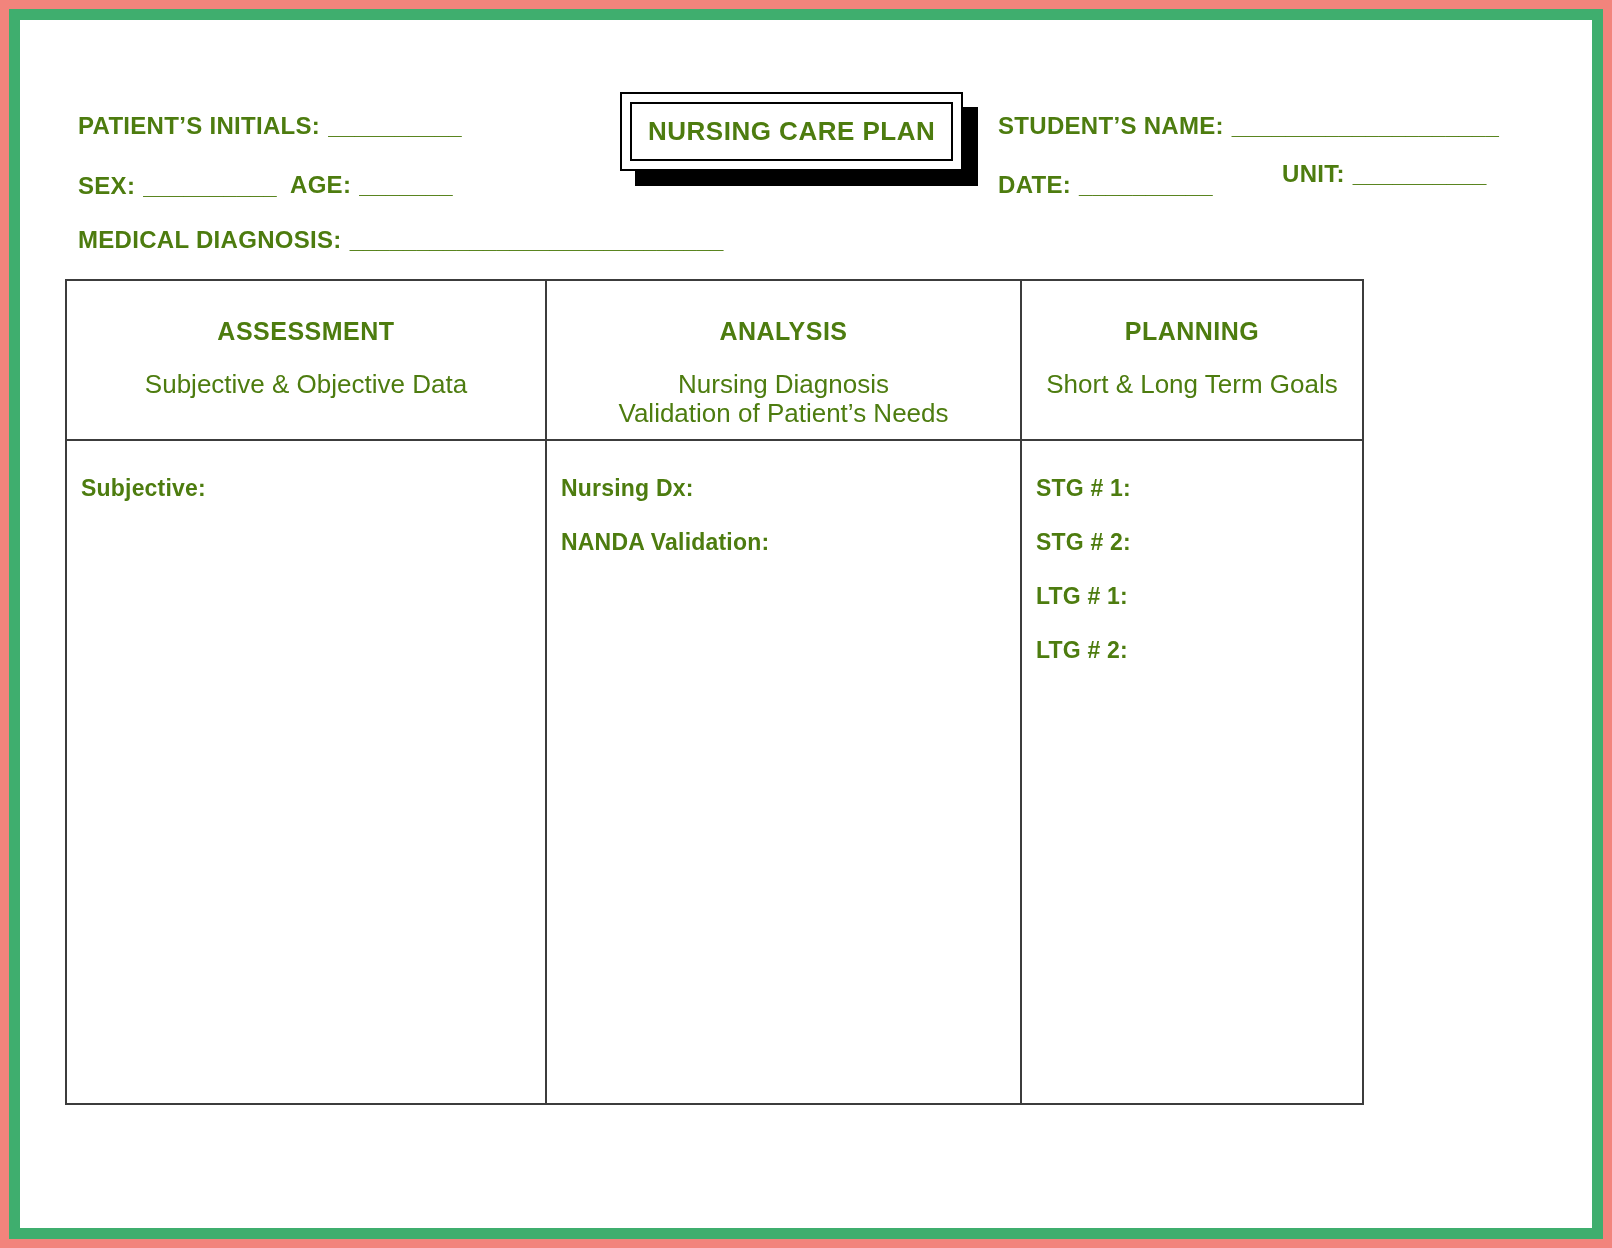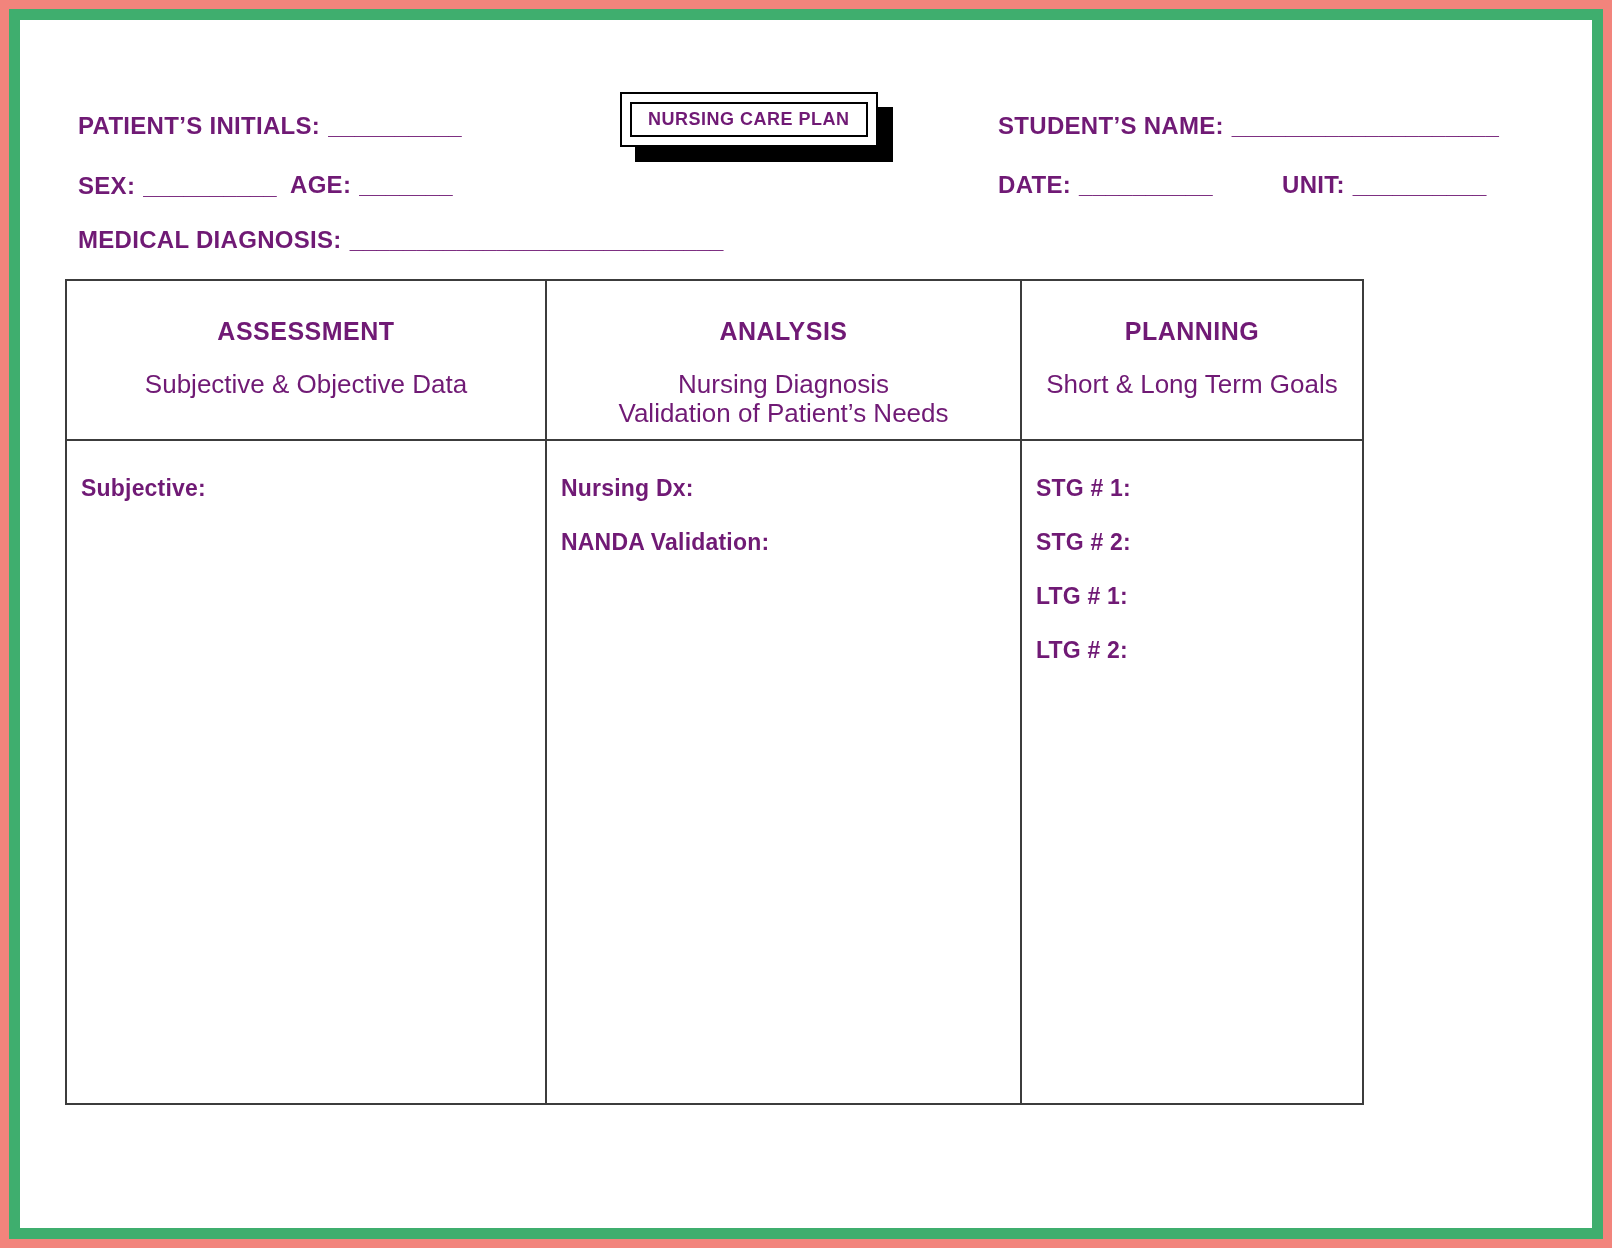--- a/index.html
+++ b/index.html
@@ -3,29 +3,29 @@
 <meta charset="utf-8">
 <style>
   :root{
     --frame-outer:#f2847c;
     --frame-inner:#3fae6e;
     --table-border:#3c3c3c;
   }
   html,body{margin:0;padding:0;background:#fff;}
   .frame{box-sizing:border-box;width:1612px;height:1248px;border:9px solid var(--frame-outer);}
   .frame-inner{box-sizing:border-box;width:100%;height:100%;border:11px solid var(--frame-inner);background:#ffffff;position:relative;overflow:hidden;}
-  .page{position:absolute;inset:0;font-family:"Liberation Sans",sans-serif;color:#701a75;}
+  .page{position:absolute;inset:0;font-family:"Liberation Sans",sans-serif;color:#4d7c0f;}
   .abs{position:absolute;white-space:nowrap;}
   .lbl{font-weight:bold;font-size:24px;letter-spacing:0.3px;}
   .blank{font-weight:bold;font-size:24px;margin-left:8px;}
 
   
   .title-box{position:absolute;left:600px;top:72px;background:#fff;border:2px solid #000;
              padding:8px 8px;box-shadow:15px 15px 0 0 #000;}
-  .title-text{border:2px solid #000;padding:5px 16px;font-weight:bold;font-size:18px;letter-spacing:0.5px;}
+  .title-text{border:2px solid #000;padding:12px 16px;font-weight:bold;font-size:26px;letter-spacing:0.5px;}
 
   
   .plan-table{position:absolute;left:45px;top:259px;width:1299px;height:826px;
               border:2px solid var(--table-border);box-sizing:border-box;
               display:grid;grid-template-columns:480px 475px 1fr;grid-template-rows:160px 1fr;}
   .cell{box-sizing:border-box;background:#fff;}
   .col-border{border-right:2px solid var(--table-border);}
   .head{border-bottom:2px solid var(--table-border);text-align:center;padding-top:36px;}
   .col-title{font-weight:bold;font-size:25px;letter-spacing:0.5px;}
   .col-sub{font-size:26px;margin-top:24px;line-height:29px;}
@@ -53,21 +53,21 @@
 
       <div class="abs" style="left:58px;top:152px;">
         <span class="lbl">SEX:</span><span class="blank">__________</span>
       </div>
       <div class="abs" style="left:270px;top:151px;text-align:center;">
         <span class="lbl">AGE:</span><span class="blank">_______</span>
       </div>
       <div class="abs" style="left:978px;top:151px;">
         <span class="lbl">DATE:</span><span class="blank">__________</span>
       </div>
-      <div class="abs" style="left:1262px;top:151px;">
+      <div class="abs" style="left:1262px;top:140px;">
         <span class="lbl">UNIT:</span><span class="blank">__________</span>
       </div>
 
       <div class="abs" style="left:58px;top:206px;">
         <span class="lbl">MEDICAL DIAGNOSIS:</span><span class="blank">____________________________</span>
       </div>
 
       <div class="plan-table">
 
         <div class="cell head col-border">

